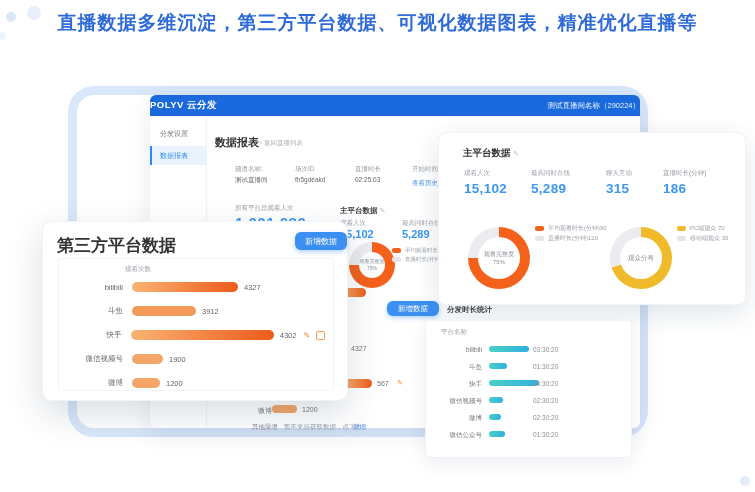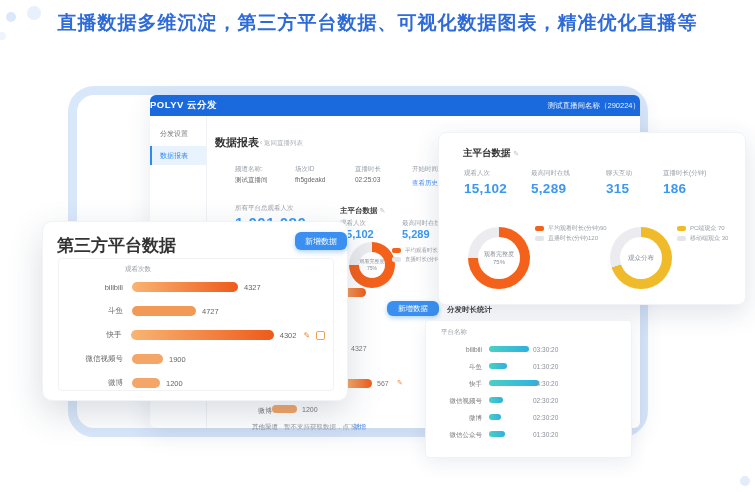--- a/index.html
+++ b/index.html
@@ -258,21 +258,21 @@
       <div class="axis-label" style="left:66px;top:6px;">观看次数</div>
 
       <div class="frow" style="top:21px;">
         <span class="flabel">bilibili</span>
         <span class="fbar obar" style="width: 106px;"></span>
         <span class="fval">4327</span>
       </div>
       <div class="frow" style="top:45px;">
         <span class="flabel">斗鱼</span>
         <span class="fbar obar" style="background: rgb(242, 154, 85); width: 64px;"></span>
-        <span class="fval">4727</span>
+        <span class="fval">3912</span>
       </div>
       <div class="frow" style="top:69px;">
         <span class="flabel">快手</span>
         <span class="fbar obar" style="width: 147px;"></span>
         <span class="fval">4302</span>
         <span class="edit-ic">✎</span>
         <span class="box-ic"></span>
       </div>
       <div class="frow" style="top:93px;">
         <span class="flabel">微信视频号</span>

